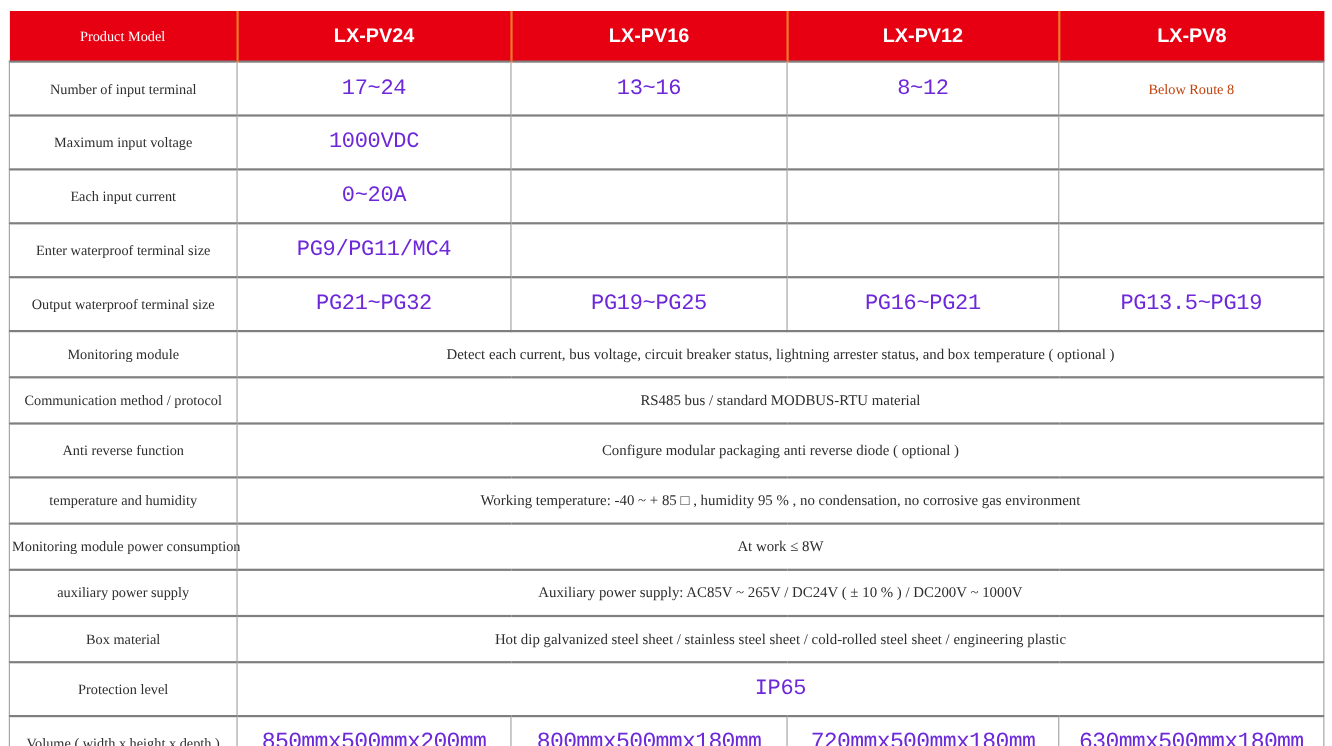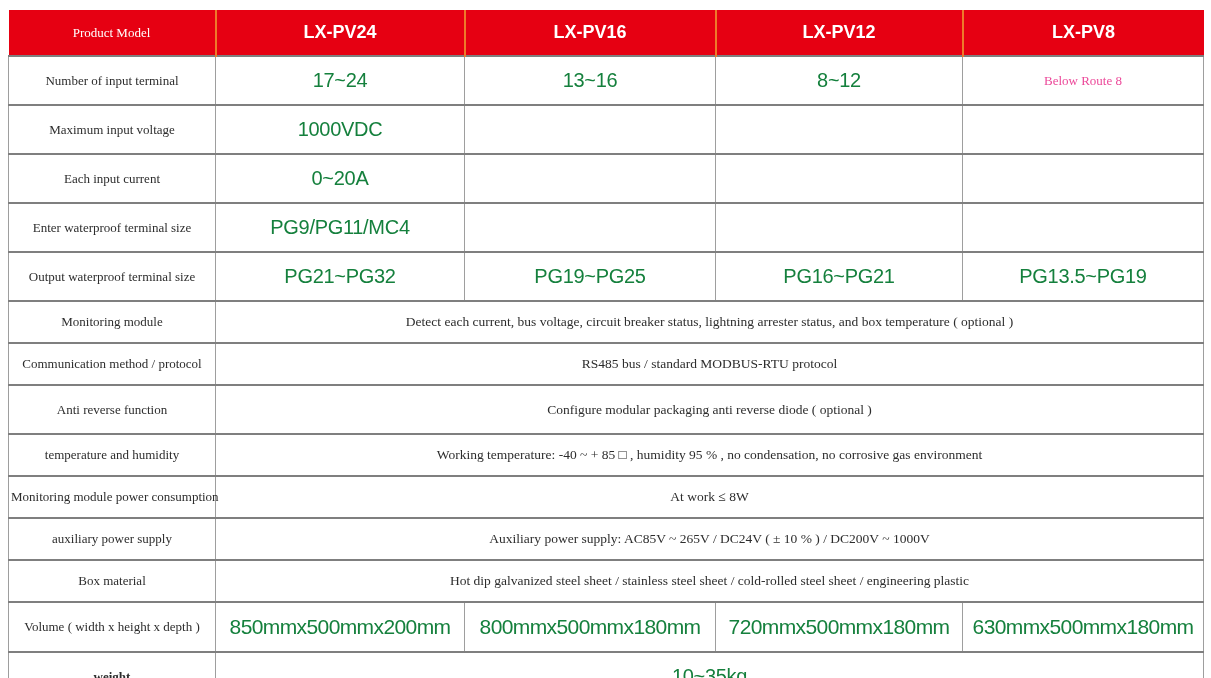--- a/index.html
+++ b/index.html
@@ -46,29 +46,29 @@
   }
   
   .lbl {
     font-size: 13px;
     font-weight: 400;
     color: #2d2d2d;
     white-space: nowrap;
   }
   .bold { font-weight: 700; }
   .big {
-    font-family: Liberation Sans, sans-serif;
+    font-family: Liberation Mono, monospace;
     font-size: 20px;
-    color: #15803d;
+    color: #6d28d9;
     letter-spacing: -0.3px;
     white-space: nowrap;
   }
   .vol { font-size: 21px; letter-spacing: -0.6px; }
   .xl  { font-size: 22px; }
-  .serif-cell { font-size: 13px; color: #ec4899; }
+  .serif-cell { font-size: 13px; color: #c2410c; }
   .span-serif { font-size: 13.5px; color: #2d2d2d; }
 </style>
 </head>
 <body>
 
 <table class="spec-table">
   <colgroup>
     <col style="width:207px">
       <col style="width:249px">
       <col style="width:251px">
@@ -119,21 +119,21 @@
       <td class="big">PG19~PG25</td>
       <td class="big">PG16~PG21</td>
       <td class="big">PG13.5~PG19</td>
     </tr>
     <tr style="height:34px">
       <th class="lbl">Monitoring module</th>
       <td class="span-serif" colspan="4">Detect each current, bus voltage, circuit breaker status, lightning arrester status, and box temperature ( optional )</td>
     </tr>
     <tr style="height:35px">
       <th class="lbl">Communication method / protocol</th>
-      <td class="span-serif" colspan="4">RS485 bus / standard MODBUS-RTU protocol</td>
+      <td class="span-serif" colspan="4">RS485 bus / standard MODBUS-RTU material</td>
     </tr>
     <tr style="height:49px">
       <th class="lbl">Anti reverse function</th>
       <td class="span-serif" colspan="4">Configure modular packaging anti reverse diode ( optional )</td>
     </tr>
     <tr style="height:34px">
       <th class="lbl">temperature and humidity</th>
       <td class="span-serif" colspan="4">Working temperature: -40 ~ + 85 □ , humidity 95 % , no condensation, no corrosive gas environment</td>
     </tr>
     <tr style="height:34px">
@@ -142,20 +142,24 @@
     </tr>
     <tr style="height:30px">
       <th class="lbl">auxiliary power supply</th>
       <td class="span-serif" colspan="4">Auxiliary power supply: AC85V ~ 265V / DC24V ( ± 10 % ) / DC200V ~ 1000V</td>
     </tr>
     <tr style="height:35px">
       <th class="lbl">Box material</th>
       <td class="span-serif" colspan="4">Hot dip galvanized steel sheet / stainless steel sheet / cold-rolled steel sheet / engineering plastic</td>
     </tr>
     <tr style="height:36px">
+      <th class="lbl">Protection level</th>
+      <td class="big" colspan="4">IP65</td>
+    </tr>
+    <tr style="height:36px">
       <th class="lbl">Volume ( width x height x depth )</th>
       <td class="big vol">850mmx500mmx200mm</td>
       <td class="big vol">800mmx500mmx180mm</td>
       <td class="big vol">720mmx500mmx180mm</td>
       <td class="big vol">630mmx500mmx180mm</td>
     </tr>
     <tr style="height:36px">
       <th class="lbl bold">weight</th>
       <td class="big" colspan="4">10~35kg</td>
     </tr>

